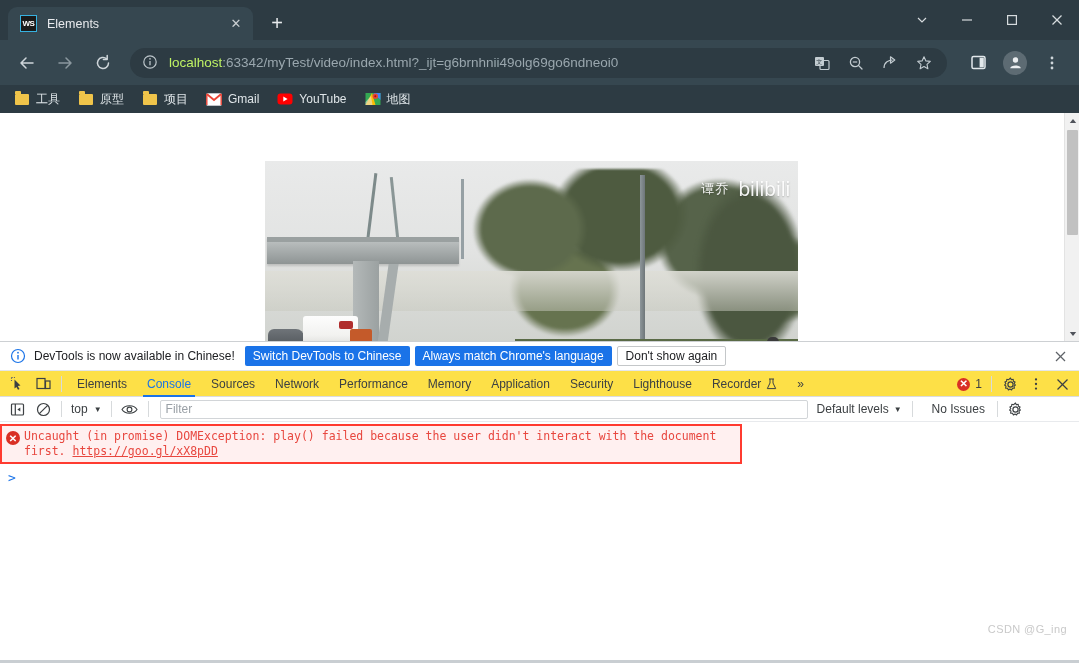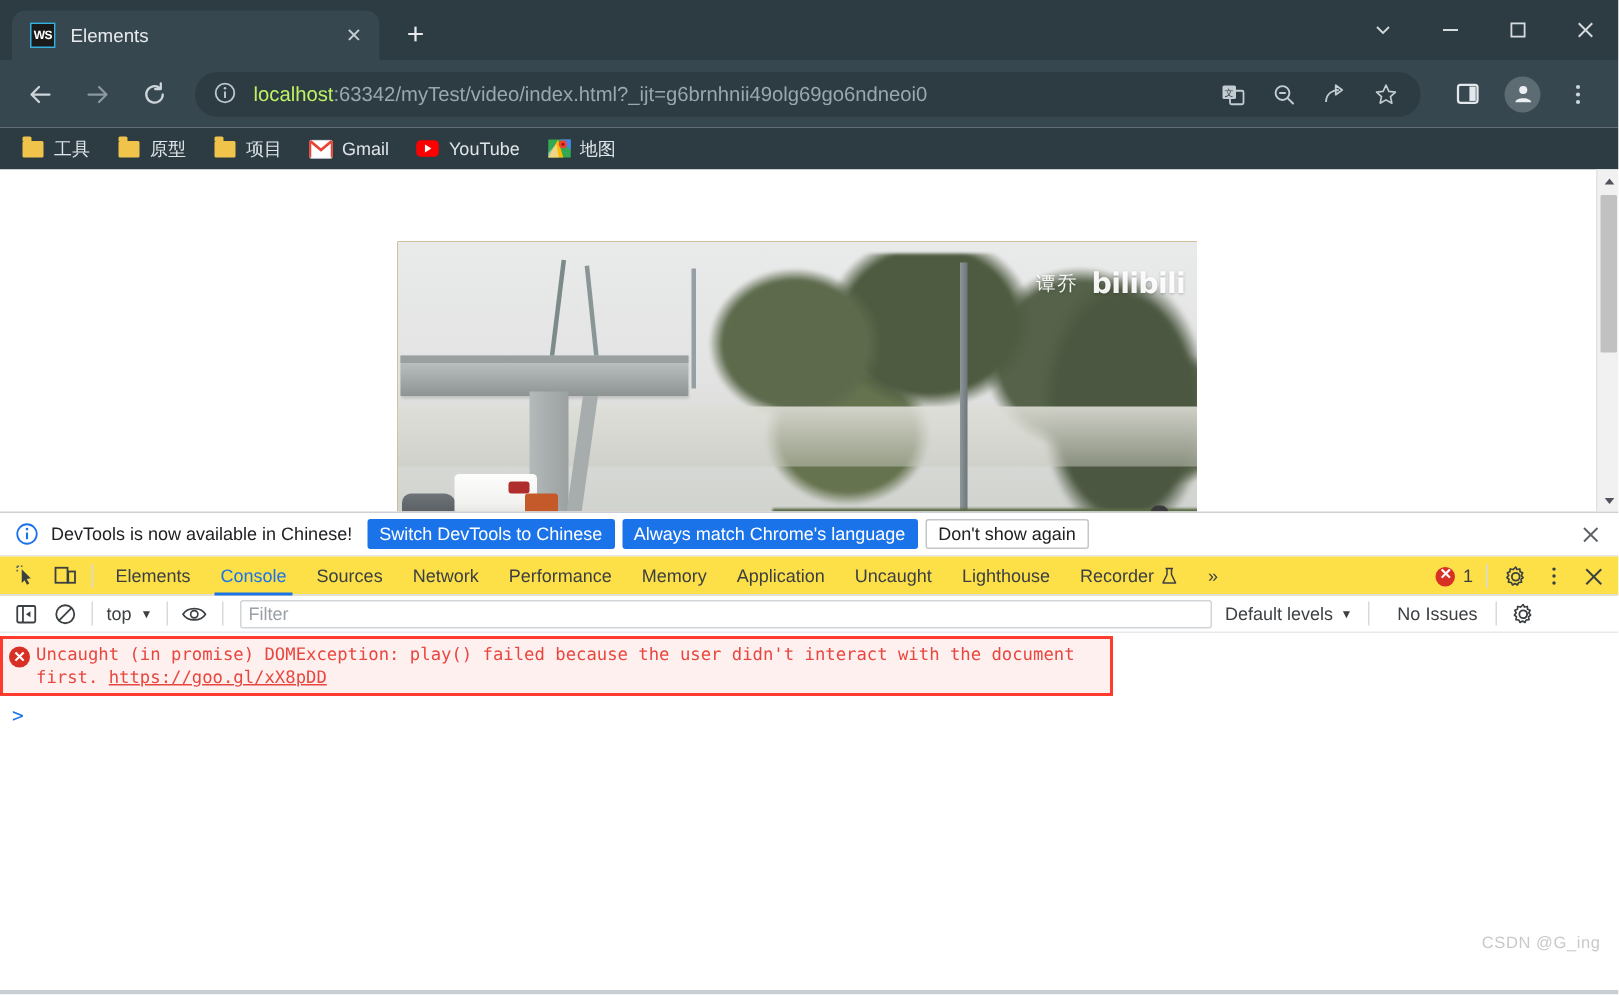--- a/index.html
+++ b/index.html
@@ -208,21 +208,21 @@
   .v-rail2{
     position:absolute; left:515px; top:213px; width:105px; height:6px;
     background:#55565a; transform:rotate(-2deg);
   }
   .v-watermark{
     position:absolute; right:8px; top:17px; display:flex; align-items:center;
     color:rgba(255,255,255,0.94); font-size:14px;
     text-shadow:0 1px 2px rgba(0,0,0,0.25);
   }
   .v-wm-name{ margin-right:9px; font-size:13px; letter-spacing:1px; }
-  .v-wm-logo{ font-size:19px; font-weight:bold; letter-spacing:-0.5px;
+  .v-wm-logo{ font-size:19px; font-weight:normal; letter-spacing:-0.5px;
     font-family:"DejaVu Sans", sans-serif; }
 
   
   .pscroll{
     position:absolute; right:0; top:113px; width:15px; height:228px; background:#f1f1f1;
     border-left:1px solid #e3e3e3;
   }
   .pscroll-arrow{ width:15px;height:15px;display:flex;align-items:center;justify-content:center;color:#50535b; }
   .pscroll-thumb{
     position:absolute; left:2px; top:17px; width:11px; height:105px;
@@ -578,21 +578,21 @@
           </svg>
       </span>
       <span class="dt-sep"></span>
       <span class="dt-tab">Elements</span>
       <span class="dt-tab active">Console</span>
       <span class="dt-tab">Sources</span>
       <span class="dt-tab">Network</span>
       <span class="dt-tab">Performance</span>
       <span class="dt-tab">Memory</span>
       <span class="dt-tab">Application</span>
-      <span class="dt-tab">Uncaught</span>
+      <span class="dt-tab">Security</span>
       <span class="dt-tab">Lighthouse</span>
       <span class="dt-tab">
         <span>Recorder</span>
         <span style="margin-left:5px">
           <svg width="11" height="12" viewBox="0 0 11 12">
               <path d="M4 1 L4 5 L1.3 10.6 L9.7 10.6 L7 5 L7 1" stroke="#3c4043" stroke-width="1" fill="none" stroke-linejoin="round"></path>
               <line x1="3" y1="1" x2="8" y2="1" stroke="#3c4043" stroke-width="1"></line>
             </svg>
         </span>
       </span>

